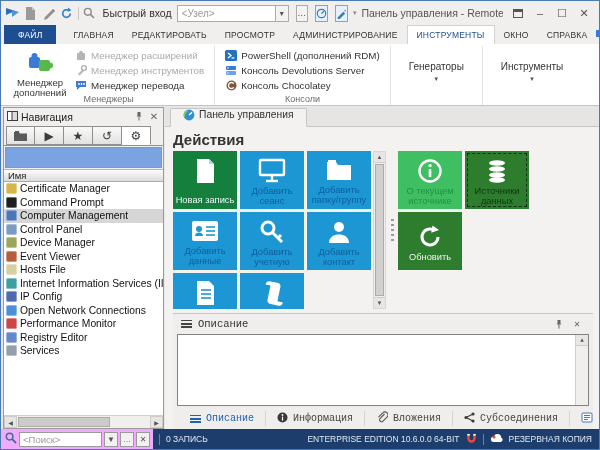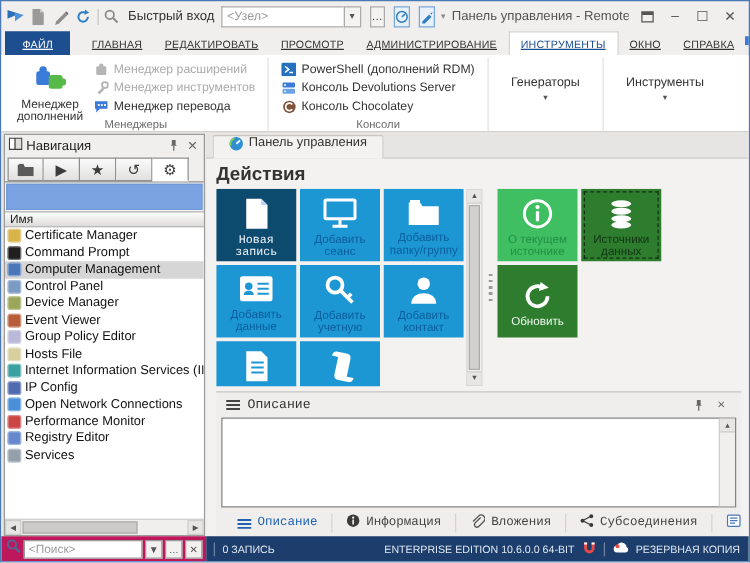--- a/index.html
+++ b/index.html
@@ -18,21 +18,21 @@
   .sq-btn { width:16px; height:17px; border:1px solid #ababab; background:#f4f3f2; font-size:9px; color:#444; display:flex; align-items:center; justify-content:center; margin-left:2px; }
   .sq-btn.toggled { border-color:#7aa7d8; background:#e8f1fa; }
   .title-text { font-size:10.5px; color:#555; white-space:nowrap; overflow:hidden; }
   .win-controls { margin-left:auto; display:flex; gap:2px; }
   .wbtn { width:20px; height:17px; display:flex; align-items:center; justify-content:center; color:#555; font-size:11px; }
   .focusbox { width:10px; height:9px; border:1px solid #555; border-top:3px solid #555; }
   .pin-dot { font-size:7px; color:#888; }
 
   
   .ribbon-tabs { height:19px; display:flex; align-items:stretch; padding-left:3px; flex:none; }
-  .rtab { padding:0 9px; display:flex; align-items:center; font-size:8.5px; color:#333; letter-spacing:.2px;text-decoration:underline; }
+  .rtab { padding:0 9px; display:flex; align-items:center; font-size:8.5px; color:#333; letter-spacing:.2px; }
   .rtab.file { background:#1d4e8f; color:#fff; margin-right:8px; padding:0 14px; }
   .rtab.active { background:#fff; border:1px solid #d4d2d0; border-bottom:none; color:#1d4e8f; }
   .rtab-right { margin-left:auto; display:flex; align-items:center; gap:7px; padding-right:8px; }
 
   
   .ribbon { height:62px; background:#fff; border-bottom:1px solid #c6c4c2; display:flex; padding:2px 2px 0 2px; flex:none; }
   .rgroup { position:relative; display:flex; align-items:flex-start; padding:1px 6px 13px 6px; border-right:1px solid #e4e2e0; }
   .rgroup-label { position:absolute; bottom:1px; left:0; right:0; text-align:center; font-size:9px; color:#6b6b6b; }
   .bigbtn { width:62px; display:flex; flex-direction:column; align-items:center; gap:1px; font-size:9.5px; color:#333; text-align:center; line-height:10.5px; padding-top:3px; }
   .rstack { display:flex; flex-direction:column; padding-top:1px; }
@@ -67,21 +67,21 @@
 
   
   .main { flex:1; display:flex; flex-direction:column; margin-top:1px; overflow:hidden; }
   .doc-tabs { height:20px; display:flex; align-items:flex-end; padding-left:5px; background:#e7e5e3; border-bottom:1px solid #c8c6c4; flex:none; }
   .dtab { height:19px; margin-bottom:-1px; background:#f4f2f0; border:1px solid #c8c6c4; border-bottom:1px solid #f4f2f0; border-radius:2px 2px 0 0; display:flex; align-items:flex-start; gap:4px; padding:0 12px; font-size:10.3px; color:#333; }
   .content { flex:1; background:#f4f2f0; padding:2px 6px 0 8px; display:flex; flex-direction:column; overflow:hidden; }
   .actions-label { font-size:15px; font-weight:bold; color:#333; margin:2px 0 3px 0; flex:none; }
   .actions-area { height:158px; display:flex; align-items:flex-start; flex:none; overflow:hidden; }
   .tilegrid { display:grid; grid-template-columns:repeat(3,64px); grid-auto-rows:58px; gap:3px; height:158px; overflow:hidden; }
   .tile { background:#1c97d4; display:flex; flex-direction:column; align-items:center; justify-content:space-between; padding:7px 2px 4px 2px; font-size:9.3px; line-height:10px; text-align:center; color:rgba(4,60,122,.62); }
-  .tile.sel { background:#0c4a6e; color:#f2f6fb;font-family:Liberation Mono, monospace; }
+  .tile.sel { background:#15803d; color:#f2f6fb; }
   .tile .tlabel { min-height:10px; }
   .vscroll { width:13px; height:158px; margin-left:2px; background:#f0efed; border:1px solid #d8d6d4; display:flex; flex-direction:column; flex:none; }
   .sarrow-v { height:11px; display:flex; align-items:center; justify-content:center; font-size:6px; color:#555; background:#e8e6e4; border-bottom:1px solid #cfcdcb; }
   .sarrow-v.b { border-bottom:none; border-top:1px solid #cfcdcb; }
   .sthumb-v { flex:1; margin:1px; background:#d3d1cf; border:1px solid #aeacaa; }
   .splitter { width:12px; height:158px; display:flex; align-items:center; justify-content:center; flex:none; }
   .dots { width:3px; height:22px; background:repeating-linear-gradient(to bottom,#9a9a9a 0 2px,transparent 2px 5px); }
   .greengrid { display:grid; grid-template-columns:repeat(2,64px); grid-auto-rows:58px; gap:3px; }
   .gtile { display:flex; flex-direction:column; align-items:center; justify-content:center; padding:7px 2px 4px 2px; font-size:9.3px; line-height:10px; text-align:center; }
   .gtile.light { background:#3fbf62; color:rgba(12,104,44,.55); }
@@ -95,21 +95,21 @@
   .desc-head .sp { flex:1; }
   .hamb { width:11px; height:8px; background:repeating-linear-gradient(to bottom,#444 0 1.5px,transparent 1.5px 3.2px); }
   .desc-body { flex:1; margin:0 4px; background:#fff; border:1px solid #828282; position:relative; }
   .desc-scroll { position:absolute; top:0; right:0; bottom:0; width:13px; background:#f0efed; border-left:1px solid #d0cecd; display:flex; flex-direction:column; }
   .desc-tabs { height:23px; display:flex; align-items:center; padding:2px 4px 0 6px; flex:none; }
   .dtab2 { display:flex; align-items:center; gap:5px; padding:0 11px; font-size:10px; color:#444; height:15px; border-right:1px solid #d5d3d1; }
   .dtab2.active { color:#1e62b0; }
 
   
   .bottombar { height:20px; display:flex; flex:none; }
-  .searchrow { width:164px; flex:none; background:#be185d; display:flex; align-items:center; gap:2px; padding:0 3px 0 4px; }
+  .searchrow { width:152px; flex:none; background:#f0abfc; display:flex; align-items:center; gap:2px; padding:0 3px 0 4px; }
   .searchrow input { flex:1; min-width:0; height:15px; border:1px solid #9a9a9a; font-size:9.5px; padding:0 3px; color:#444; font-family:"Liberation Sans",sans-serif; }
   .searchrow input::placeholder { color:#9a9a9a; }
   .mini2 { width:14px; height:15px; border:1px solid #9a9a9a; background:#f2f1f0; display:flex; align-items:center; justify-content:center; font-size:8px; color:#555; }
   .statusbar { flex:1; background:#1d3e6d; color:#dfe7f2; font-size:8.5px; display:flex; align-items:center; gap:6px; padding:0 7px 0 6px; white-space:nowrap; }
   .ssep { width:1px; height:11px; background:rgba(255,255,255,.35); }
   .sb-sp { flex:1; }
 </style>
 </head>
 <body>
 
@@ -349,24 +349,20 @@
             <span class="ticn" style="background:#7a9bc4"></span>
             <span>Control Panel</span>
           </div>
         <div class="trow">
             <span class="ticn" style="background:#9aa75a"></span>
             <span>Device Manager</span>
           </div>
         <div class="trow">
             <span class="ticn" style="background:#b85c3a"></span>
             <span>Event Viewer</span>
-          </div>
-        <div class="trow">
-            <span class="ticn" style="background:#b9b9d9"></span>
-            <span>Group Policy Editor</span>
           </div>
         <div class="trow">
             <span class="ticn" style="background:#d8cf9e"></span>
             <span>Hosts File</span>
           </div>
         <div class="trow">
             <span class="ticn" style="background:#3aa0a0"></span>
             <span>Internet Information Services (IIS)</span>
           </div>
         <div class="trow">

